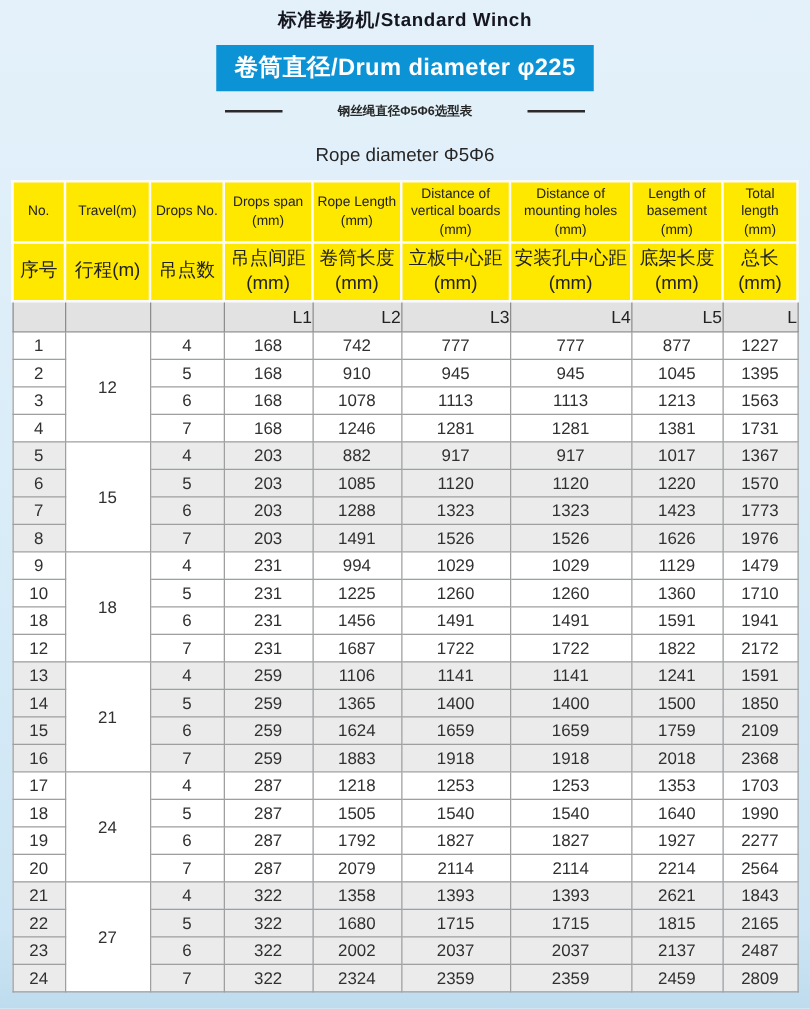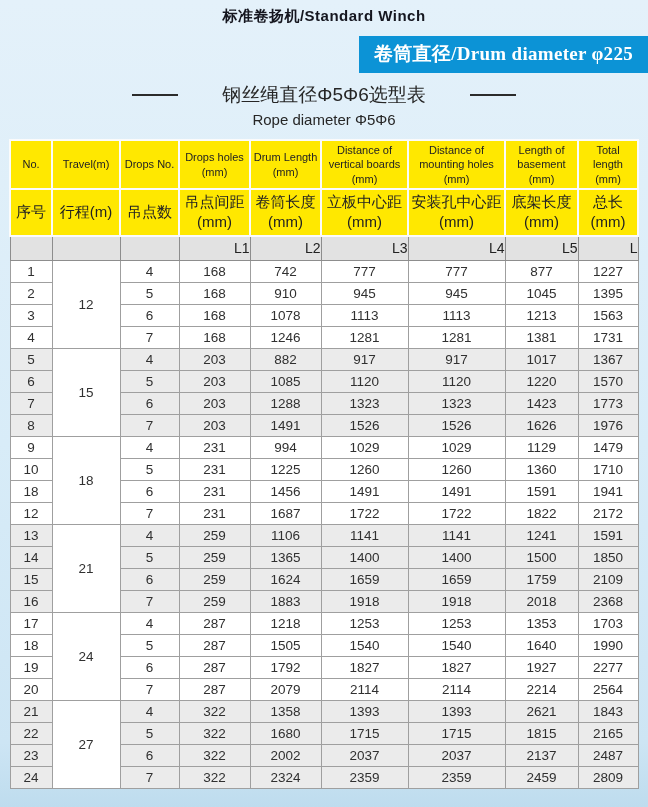--- a/index.html
+++ b/index.html
@@ -5,32 +5,32 @@
   html, body { margin:0; padding:0; }
   body {
     width:648px; height:807px; overflow:hidden;
     background: linear-gradient(180deg, #e4f1fa 0%, #d8ecf8 55%, #cde5f4 92%, #bedcee 100%);
     font-family:"Liberation Sans","DejaVu Sans",sans-serif;
   }
   .title {
     text-align:center; padding-top:7px;
     font-size:15px; font-weight:bold; color:#15161f; letter-spacing:0.5px;
   }
-  .banner-wrap { text-align:right; margin-top:10px;font-family:Liberation Serif, serif; }
+  .banner-wrap { text-align:center; margin-top:10px; }
   .banner {
     display:inline-block; background:#0c93d6; color:#ffffff;
     font-size:19px; font-weight:bold; padding:5px 15px 6px 15px; letter-spacing:0.3px;
   }
   .subtitle { margin-top:9px; }
   .subtitle-line1 {
     display:flex; align-items:center; justify-content:center; gap:44px;
-    font-size:19px; color:#262626;
+    font-size:10px; color:#262626;font-weight:bold;
   }
   .dash { width:46px; height:2px; background:#2b2b2b; }
-  .subtitle-line2 { text-align:center; font-size:15px; color:#262626; margin-top:3px; }
+  .subtitle-line2 { text-align:center; font-size:15px; color:#262626; margin-top:20px; }
 
   table.spec {
     border-collapse:collapse; table-layout:fixed;
     margin:11px auto 0 auto; width:628px;
   }
   col.c1{width:42px} col.c2{width:68px} col.c3{width:59px}
   col.c4{width:71px} col.c5{width:71px} col.c6{width:87px}
   col.c7{width:97px} col.c8{width:73px} col.c9{width:60px}
 
   thead th {
@@ -81,23 +81,23 @@
     <col class="c6">
       <col class="c7">
       <col class="c8">
       <col class="c9">
   </colgroup>
   <thead>
       <tr class="hdr-en">
         <th>No.</th>
         <th>Travel(m)</th>
         <th>Drops No.</th>
-        <th>Drops holes
-(mm)</th>
-        <th>Drum Length
+        <th>Drops span
+(mm)</th>
+        <th>Rope Length
 (mm)</th>
         <th>Distance of
 vertical boards
 (mm)</th>
         <th>Distance of
 mounting holes
 (mm)</th>
         <th>Length of
 basement
 (mm)</th>

